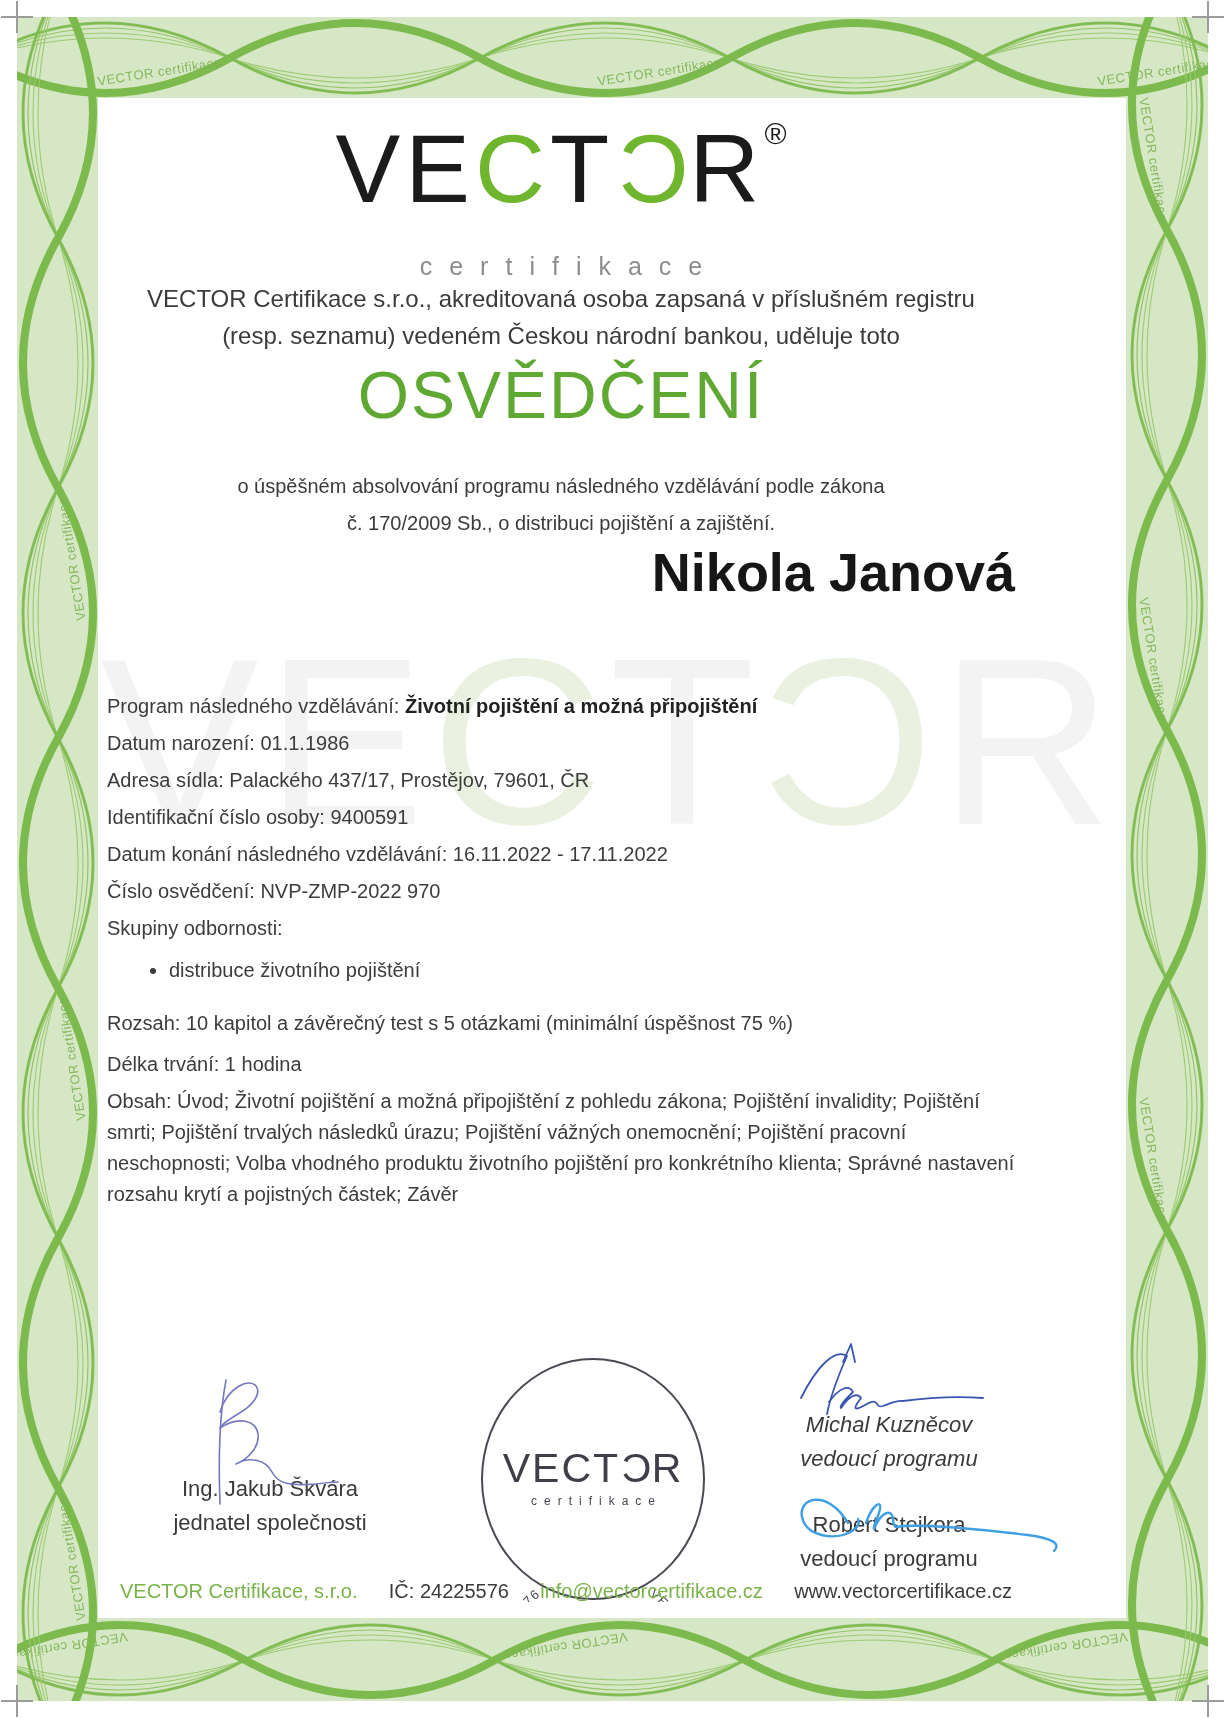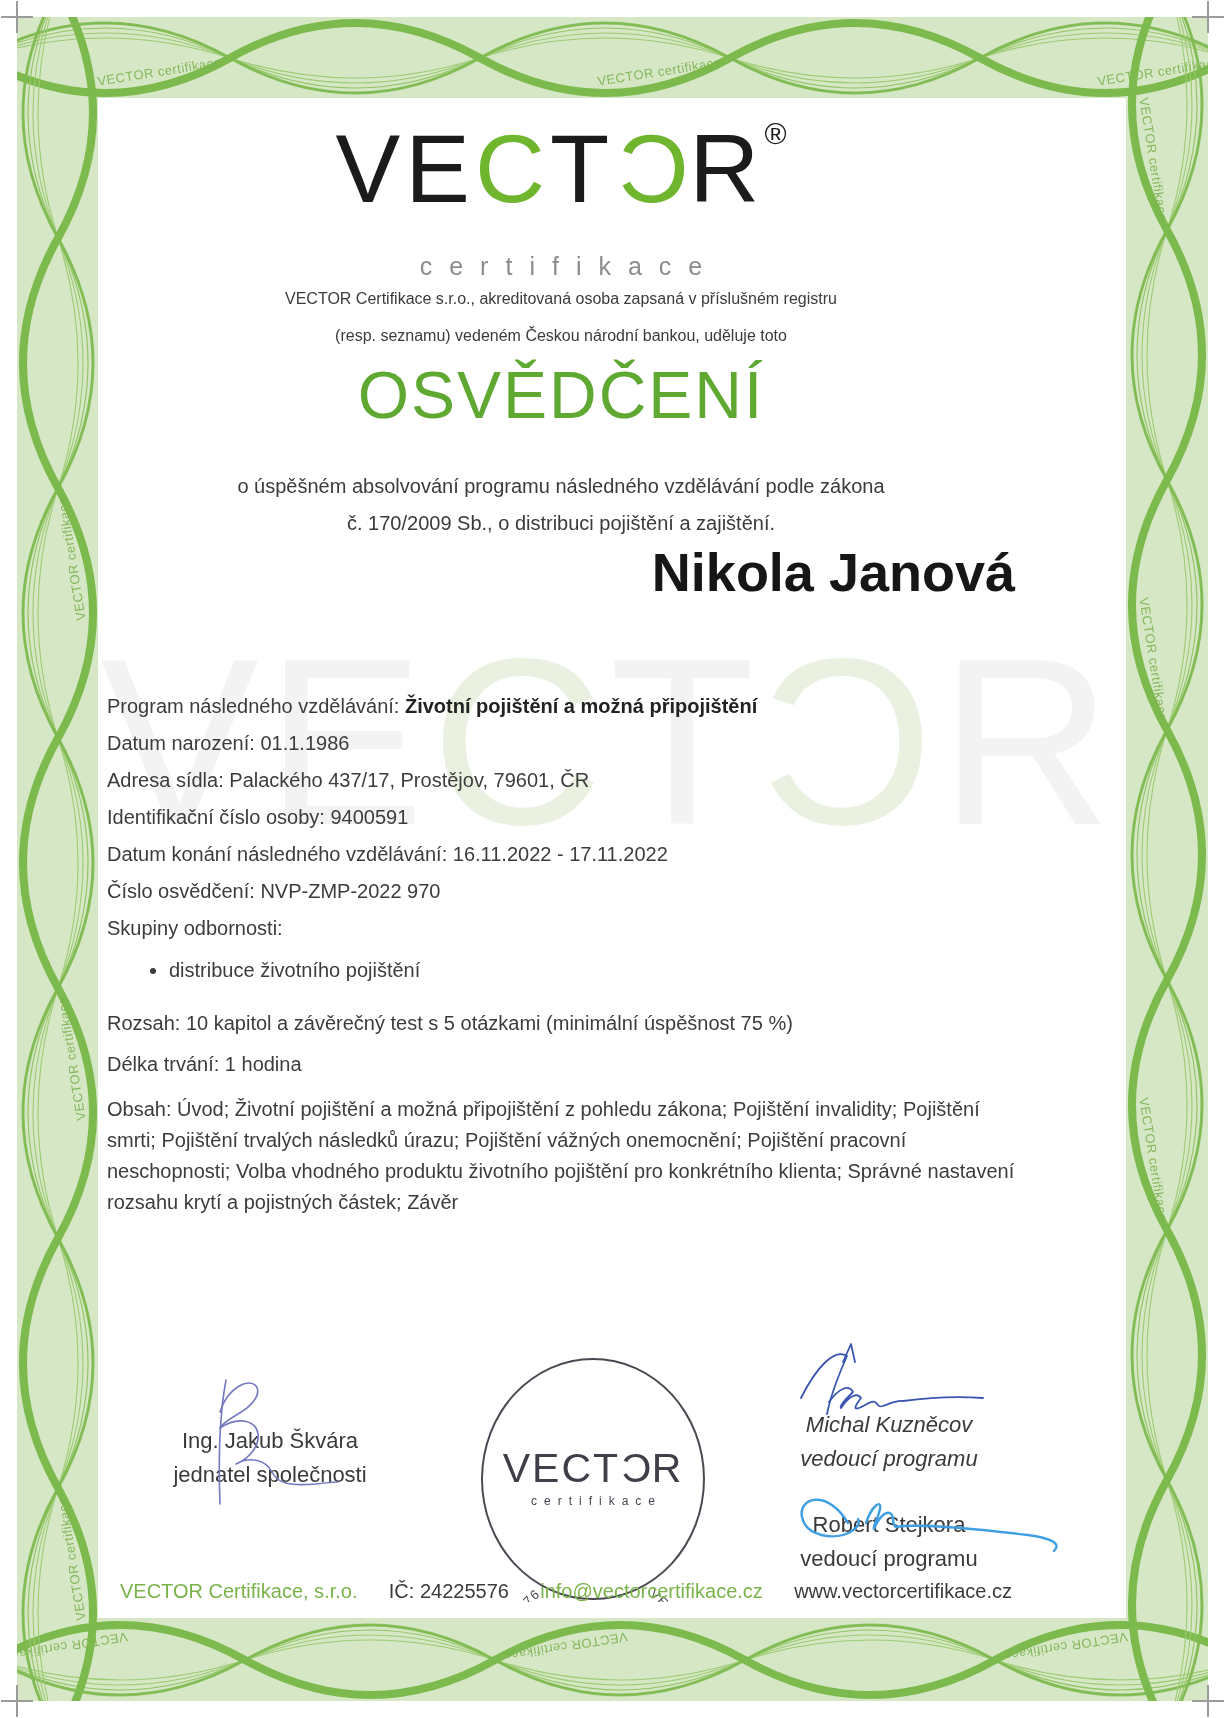--- a/index.html
+++ b/index.html
@@ -20,42 +20,42 @@
 
   
   .block{position:absolute;left:107px;width:908px;text-align:center;z-index:2;}
 
   .logo-block{top:120px;}
   .logo-word{font-size:97px;line-height:97px;letter-spacing:5px;font-weight:400;color:#1b1b1b;white-space:nowrap;}
   .logo-green{color:#6fb52d;}
   .logo-reg{display:inline-block;font-size:30px;transform:translateY(-58px);letter-spacing:0;color:#1b1b1b;}
   .logo-sub{margin-top:12px;font-size:25px;letter-spacing:17px;color:#8c8c8c;text-indent:17px;}
 
-  .issuer{top:280px;font-size:16px;line-height:37px;color:#3b3b3b;}
+  .issuer{top:280px;font-size:24px;line-height:37px;color:#3b3b3b;}
 
   .cert-title{top:352px;font-size:66px;line-height:86px;color:#5fa933;letter-spacing:2px;font-weight:400;}
 
   .cert-sub{top:468px;font-size:20px;line-height:37px;color:#3b3b3b;}
 
   .recipient{top:540px;font-size:54px;line-height:64px;font-weight:700;color:#161616;text-align:right;}
 
   .details{position:absolute;left:107px;top:688px;width:908px;z-index:2;text-align:left;
            font-size:20px;color:#3c3c3c;}
   .detail-line{line-height:37px;}
   .bold{font-weight:700;color:#222;}
   .bullet-list{margin:8px 0 0 0;padding-left:62px;list-style:disc;}
   .bullet-list li{line-height:30px;}
   .mt20{margin-top:20px;}
   .mt4{margin-top:4px;}
-  .obsah{margin-top:11px;line-height:31px;}
+  .obsah{margin-top:3px;line-height:31px;}
 
   
   .sig-svg{position:absolute;z-index:3;}
   .sig-text{position:absolute;z-index:2;text-align:center;font-size:22px;line-height:34px;color:#3a3a3a;}
-  .sig-left-text{left:120px;top:1424px;width:300px;}
+  .sig-left-text{left:120px;top:1472px;width:300px;}
   .sig-right1-text{left:758px;top:1408px;width:262px;font-style:italic;}
   .sig-right2-text{left:758px;top:1508px;width:262px;}
 
   
   .stamp{position:absolute;left:481px;top:1358px;width:224px;height:242px;z-index:2;
          border:2px solid #494952;border-radius:50%;box-sizing:border-box;}
   .stamp-logo{position:absolute;left:0;top:86px;width:100%;text-align:center;color:#3f3f49;}
   .stamp-word{font-size:41px;line-height:44px;letter-spacing:2px;white-space:nowrap;}
   .stamp-sub{font-size:12px;letter-spacing:7px;text-indent:7px;margin-top:4px;color:#45454f;}
   .stamp-ring{position:absolute;left:0;top:0;}

